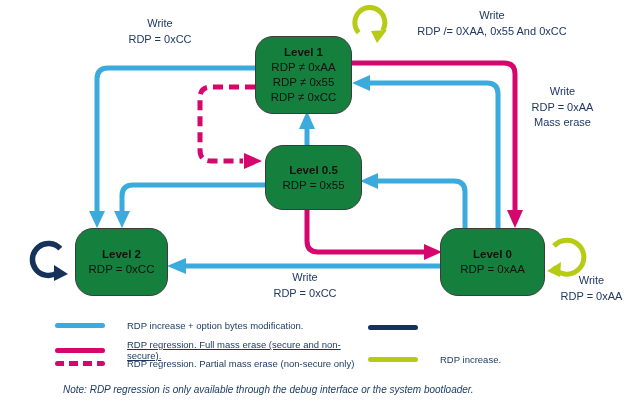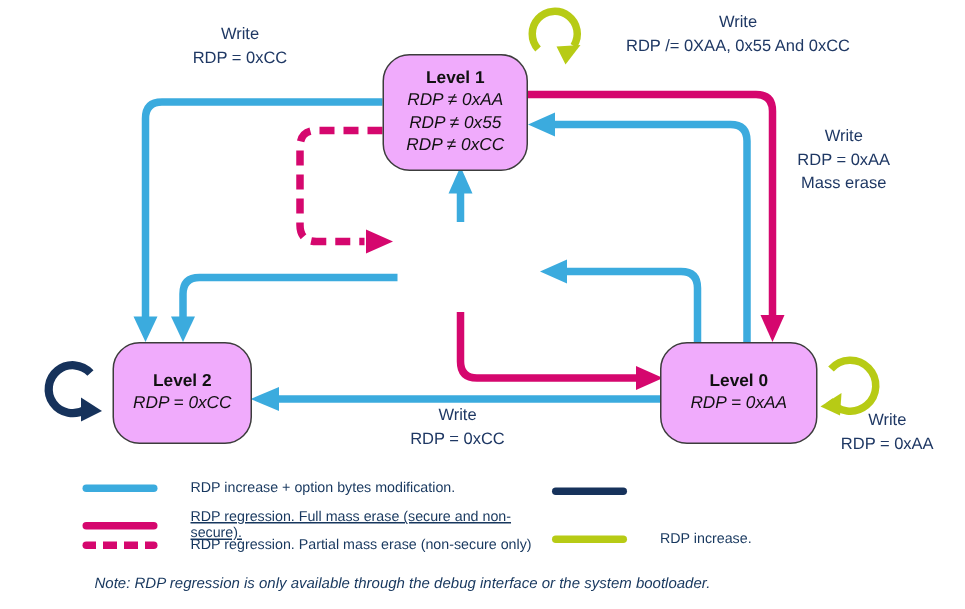--- a/index.html
+++ b/index.html
@@ -1,24 +1,24 @@
 <!DOCTYPE html>
 <html><head>
 <meta charset="utf-8">
 <style>
   html,body{margin:0;padding:0;background:#ffffff;}
   body{width:643px;height:406px;position:relative;overflow:hidden;
        font-family:"Liberation Sans", sans-serif;}
   .stage{position:absolute;inset:0;width:643px;height:406px;}
   svg.wires{position:absolute;left:0;top:0;z-index:1;}
-  .node{position:absolute;z-index:2;background:#f0abfc;border:1.2px solid #3c3c3c;
+  .node{position:absolute;z-index:2;background:#15803d;border:1.2px solid #3c3c3c;
         border-radius:18px;display:flex;flex-direction:column;justify-content:center;
         align-items:center;color:#111;text-align:center;}
   .node .title{font-weight:bold;font-size:11.5px;line-height:15px;}
-  .node .line{font-size:11.5px;line-height:15px;font-style:italic;}
+  .node .line{font-size:11.5px;line-height:15px;}
   .edge-label{position:absolute;z-index:3;color:#1F3864;font-size:11px;line-height:15.5px;
               text-align:center;}
   .legend-row{position:absolute;z-index:3;display:flex;gap:22px;color:#17375E;
               font-size:9.5px;line-height:11px;align-items:center;}
   .legend-row.top-align{align-items:flex-start;}
   .swatch{width:50px;height:5px;border-radius:3px;flex:0 0 auto;}
   .swatch.blue{background:#3BABDE;}
   .swatch.pink{background:#D5076E;}
   .swatch.navy{background:#16325B;margin-top:3px;}
   .swatch.green{background:#B7CB15;}
@@ -94,20 +94,24 @@
     <polygon points="68,274 54,265 54,281" fill="#16325B"></polygon>
   </svg>
 
   <div class="node" style="left:255px;top:36px;width:95px;height:76px;">
     <div class="title">Level 1</div>
     <div class="line">RDP ≠ 0xAA</div>
     <div class="line">RDP ≠ 0x55</div>
     <div class="line">RDP ≠ 0xCC</div>
   </div>
 
+  <div class="node" style="left:265px;top:145px;width:95px;height:63px;">
+    <div class="title">Level 0.5</div>
+    <div class="line">RDP = 0x55</div>
+  </div>
 
   <div class="node" style="left:75px;top:228px;width:91px;height:66px;">
     <div class="title">Level 2</div>
     <div class="line">RDP = 0xCC</div>
   </div>
 
   <div class="node" style="left:440px;top:228px;width:103px;height:66px;">
     <div class="title">Level 0</div>
     <div class="line">RDP = 0xAA</div>
   </div>

